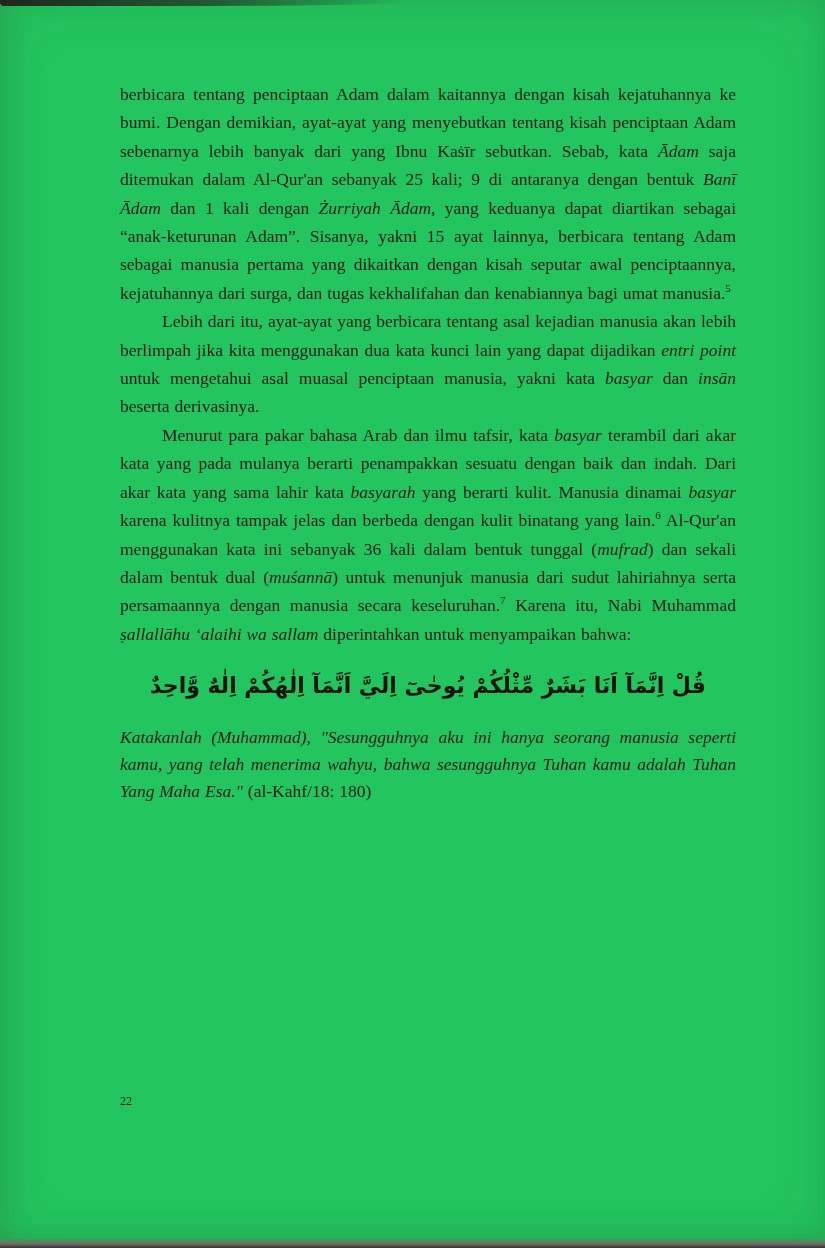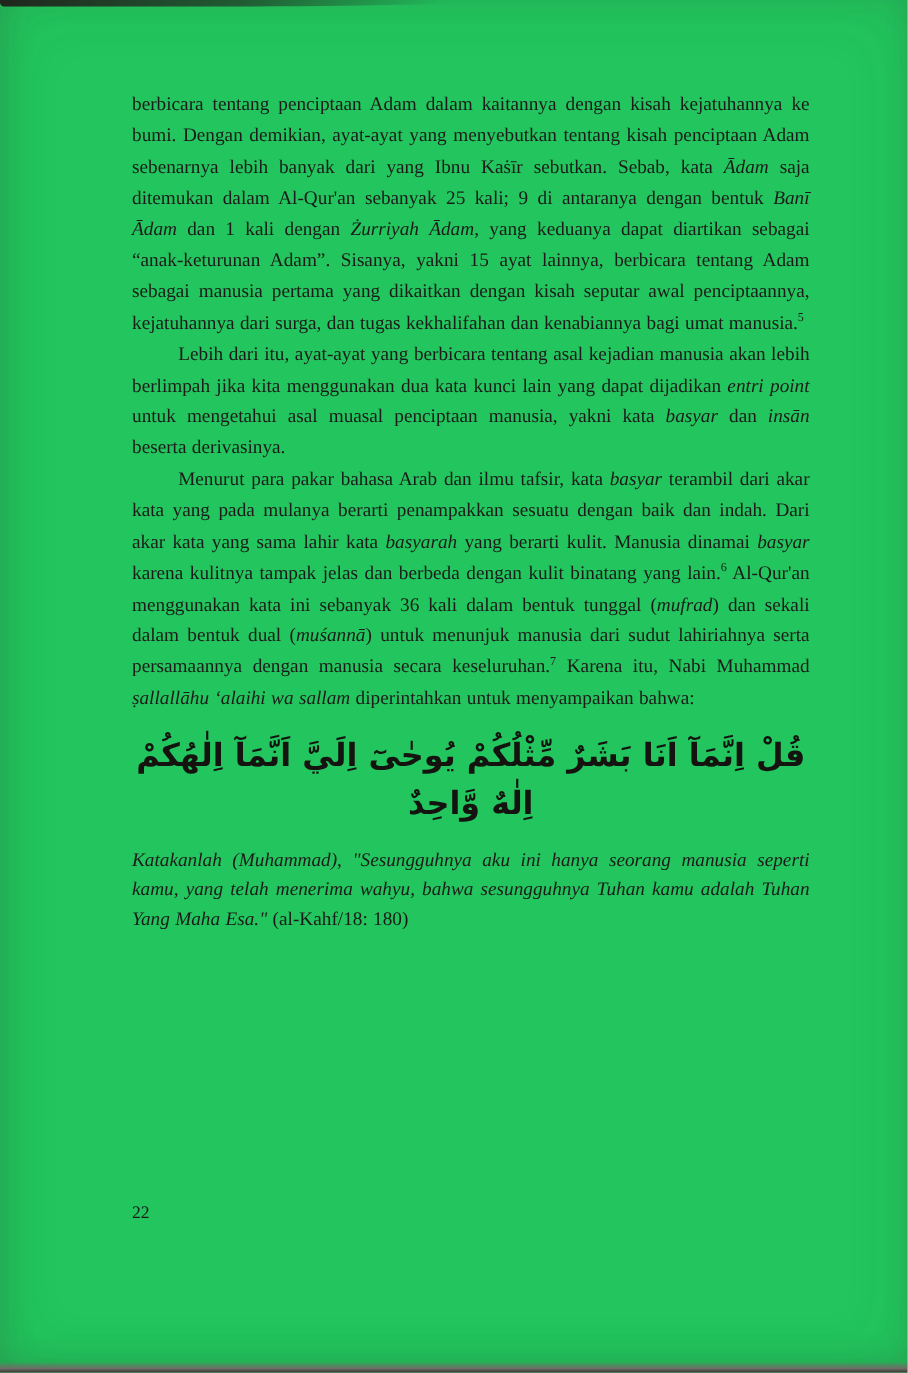--- a/index.html
+++ b/index.html
@@ -55,41 +55,41 @@
   sup {
     font-size: 11px;
     line-height: 0;
     vertical-align: super;
   }
   .arabic {
     direction: rtl;
     text-align: center;
     font-family: "DejaVu Sans", sans-serif;
     font-weight: bold;
-    font-size: 29px;
+    font-size: 22px;
     line-height: 44px;
     margin: 16px 0 16px 0;
     color: #14130f;
   }
   p.translation {
     margin: 0;
     font-size: 17.5px;
     line-height: 26.8px;
     text-align: justify;
     word-spacing: 0.5px;
   }
   .footer {
     position: absolute;
     left: 120px;
     right: 89px;
     top: 1094px;
     display: flex;
     justify-content: space-between;
     align-items: baseline;
-    font-size: 16px;
+    font-size: 12px;
   }
   .footer .running-title {
     font-style: italic;
   }
 </style>
 </head>
 <body>
 
 <div class="page">
 

